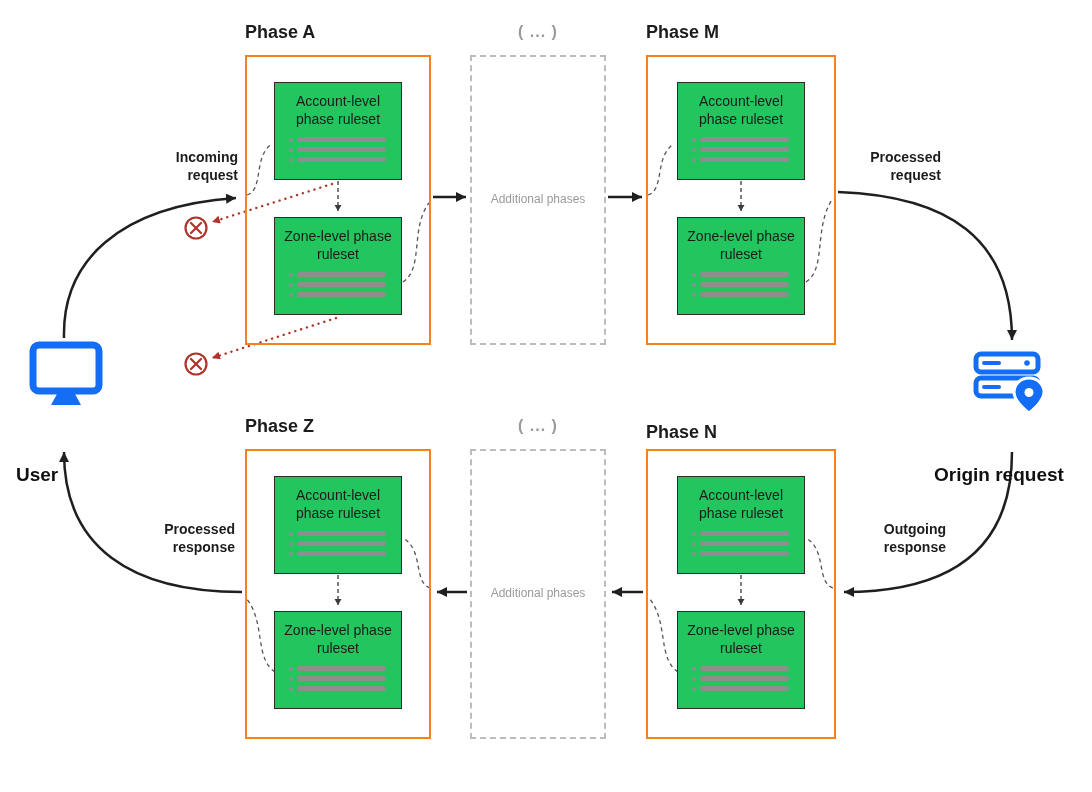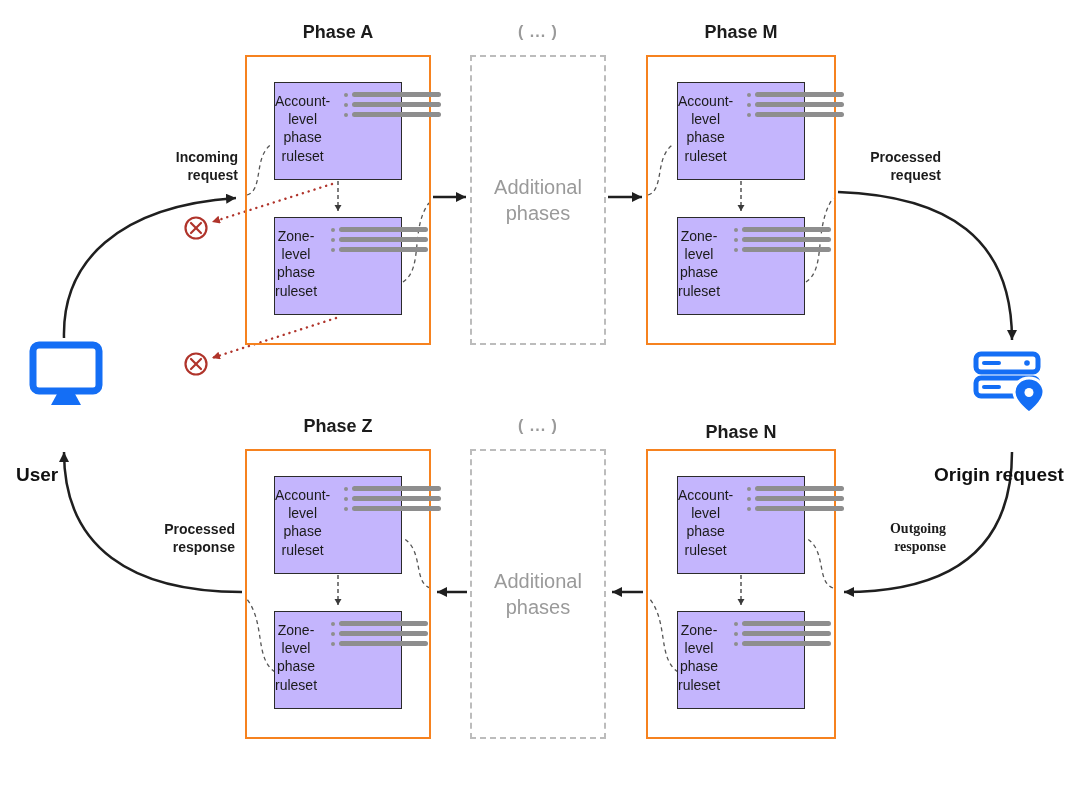--- a/index.html
+++ b/index.html
@@ -2,28 +2,28 @@
 <html><head>
 <meta charset="utf-8">
 <style>
   html,body{margin:0;padding:0;background:#ffffff;}
   .canvas{
     position:relative;width:1092px;height:792px;background:#ffffff;
     font-family:"Liberation Sans","DejaVu Sans",sans-serif;color:#1c1c1c;overflow:hidden;
   }
   .abs{position:absolute;}
   svg.layer{position:absolute;left:0;top:0;pointer-events:none;}
-  .phase-title{font-size:18px;font-weight:700;text-align:center;color:#1c1c1c;}
+  .phase-title{font-size:18px;font-weight:700;text-align:left;color:#1c1c1c;}
   .ellipsis-title{font-size:16px;font-weight:700;text-align:center;color:#9a9a9a;letter-spacing:1px;}
   .phase-box{border:2px solid #f6821f;background:transparent;box-sizing:border-box;}
   .additional-box{border:2px dashed #bcbcbc;box-sizing:border-box;display:flex;align-items:center;justify-content:center;}
-  .additional-label{width:110px;text-align:center;font-size:20px;color:#9a9a9a;line-height:1.3;}
+  .additional-label{width:110px;text-align:center;font-size:12px;color:#9a9a9a;line-height:1.3;}
   .ruleset-box{
-    position:absolute;width:128px;height:98px;border:1px solid #2b2b2b;background:#c4b5fd;
-    box-sizing:border-box;display:flex;flex-direction:row;align-items:flex-start;
+    position:absolute;width:128px;height:98px;border:1px solid #2b2b2b;background:#22c55e;
+    box-sizing:border-box;display:flex;flex-direction:column;align-items:flex-start;
   }
   .ruleset-label{width:100%;text-align:center;font-size:14px;line-height:1.3;margin-top:9px;color:#1b1b1b;}
   .list-icon{margin:9px 0 0 22px;}
   .ruleset-line{
     position:relative;display:block;width:89px;height:5px;background:#8e8e8e;border-radius:2.5px;margin-bottom:5px;
   }
   .ruleset-line::before{
     content:"";position:absolute;left:-8px;top:0.5px;width:4px;height:4px;border-radius:50%;background:#8e8e8e;
   }
   .flow-label{font-size:14px;font-weight:700;text-align:right;line-height:1.3;color:#1c1c1c;}
@@ -172,21 +172,21 @@
       <div class="list-icon">
         <span class="ruleset-line"></span>
         <span class="ruleset-line"></span>
         <span class="ruleset-line"></span>
       </div>
     </div>
   </div>
 
   <div class="abs flow-label" style="left:138px;top:148px;width:100px;">Incoming request</div>
   <div class="abs flow-label" style="left:841px;top:148px;width:100px;">Processed request</div>
-  <div class="abs flow-label" style="left:846px;top:520px;width:100px;font-family:Liberation Serif, serif;">Outgoing response</div>
+  <div class="abs flow-label" style="left:846px;top:520px;width:100px;">Outgoing response</div>
   <div class="abs flow-label" style="left:135px;top:520px;width:100px;">Processed response</div>
 
 
   <div class="abs" style="left:29px;top:341px;width:74px;height:70px;">
     <svg width="74" height="70" viewBox="0 0 74 70">
       <rect x="4" y="4" width="66" height="46" rx="6" fill="none" stroke="#146ef5" stroke-width="7"></rect>
       <path d="M28 53 h18 l6 11 h-30 z" fill="#146ef5"></path>
     </svg>
   </div>
   <div class="abs endpoint-label" style="left:16px;top:420px;width:100px;">User</div>

